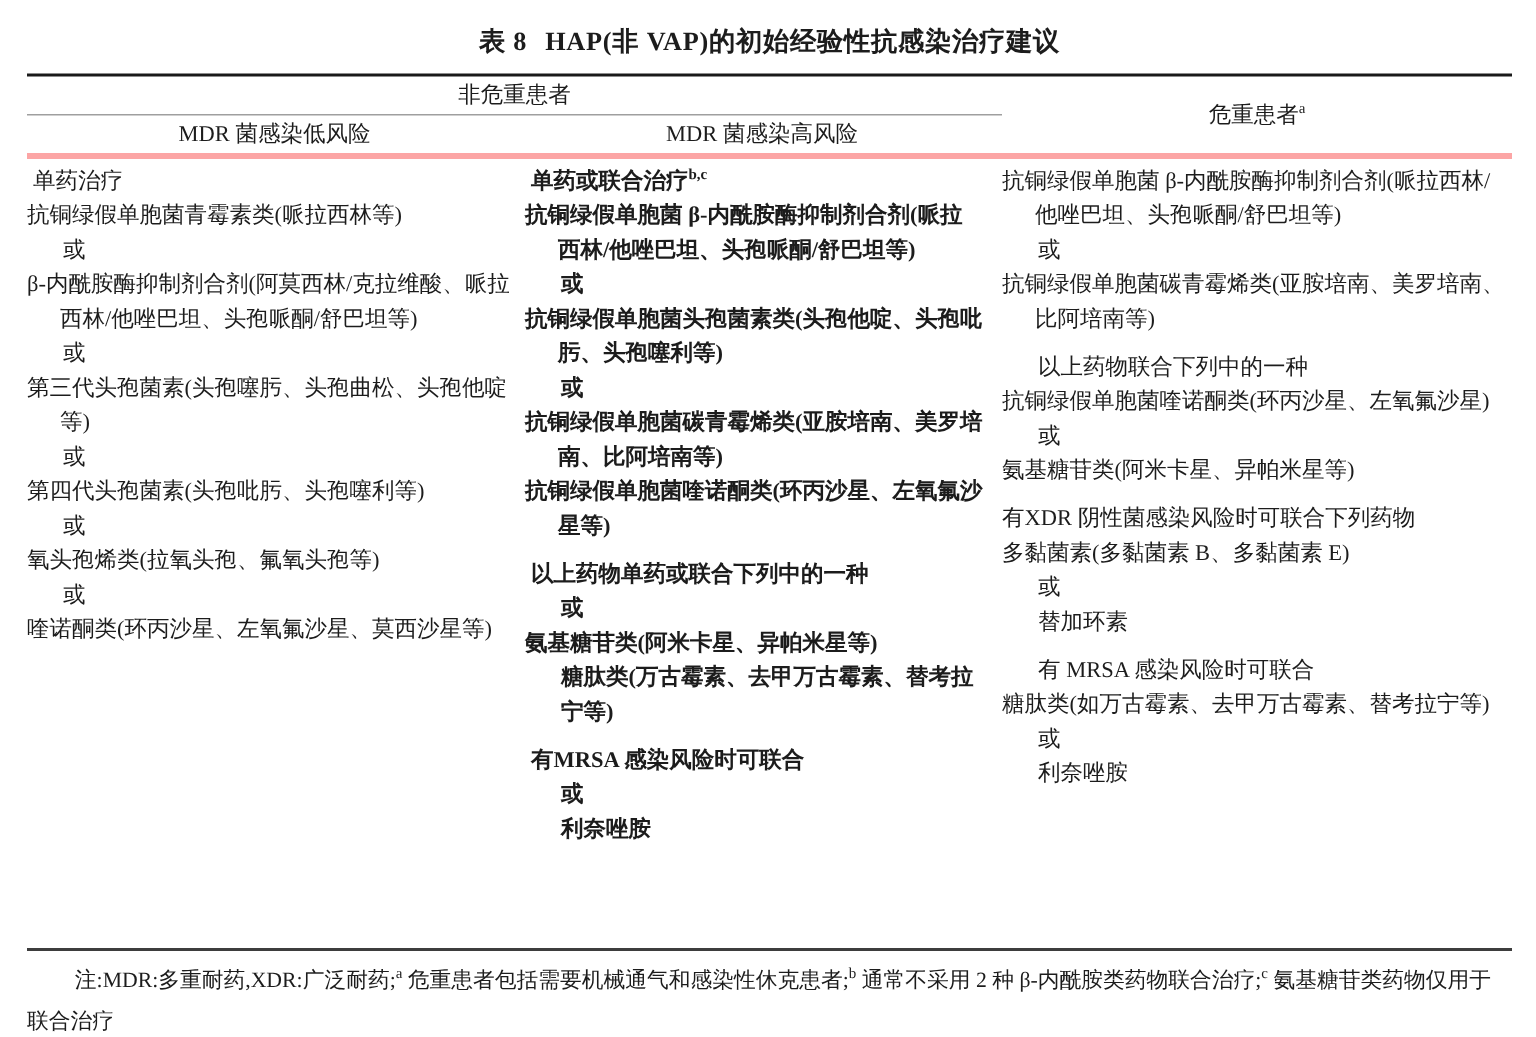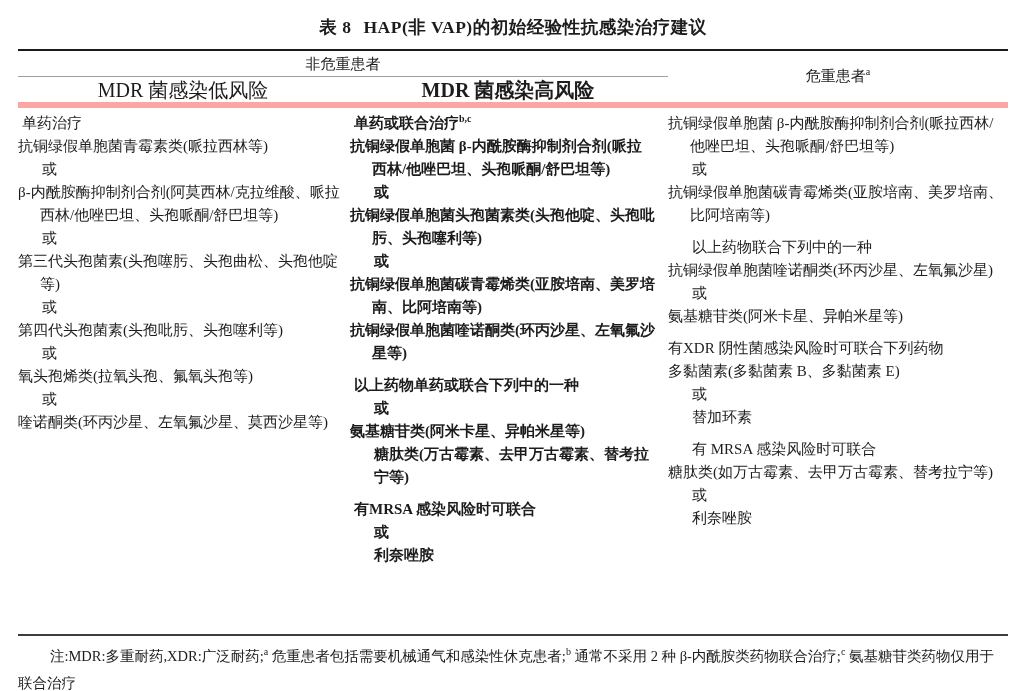--- a/index.html
+++ b/index.html
@@ -15,29 +15,29 @@
     text-align:center; font-weight:bold;
     font-size:17.5px; padding:9px 0 10px 0;
     letter-spacing:0.5px;
   }
   .title .tno { margin-right:12px; }
 
   
   .thead {
     display:flex;
     border-top:2.5px solid #1a1a1a;
-    border-bottom:6px solid #fca5a5;
+    border-bottom:4px solid #fca5a5;
   }
   .thead-left { width:650px; }
   .h1 { text-align:center; font-size:15px; padding:2px 0 1px; line-height:22px; }
   .h1-rule { border-bottom:1.5px solid #9f9f9f; }
   .h2row { display:flex; }
-  .h2row .h2cell { font-size:20px; text-align:center; padding:2px 0 1px; line-height:22px; }
+  .h2row .h2cell { font-size:15px; text-align:center; padding:2px 0 1px; line-height:22px; }
   .h2cell.c1 { width:330px; }
-  .h2cell.c2 { width:320px;font-weight:bold; }
+  .h2cell.c2 { width:320px; }
   .thead-right {
     flex:1; display:flex; align-items:center; justify-content:center;
     font-size:15px;
   }
 
   
   .tbody {
     display:flex;
     padding:4px 0 6px 0;
     border-bottom:2px solid #3d3d3d;

